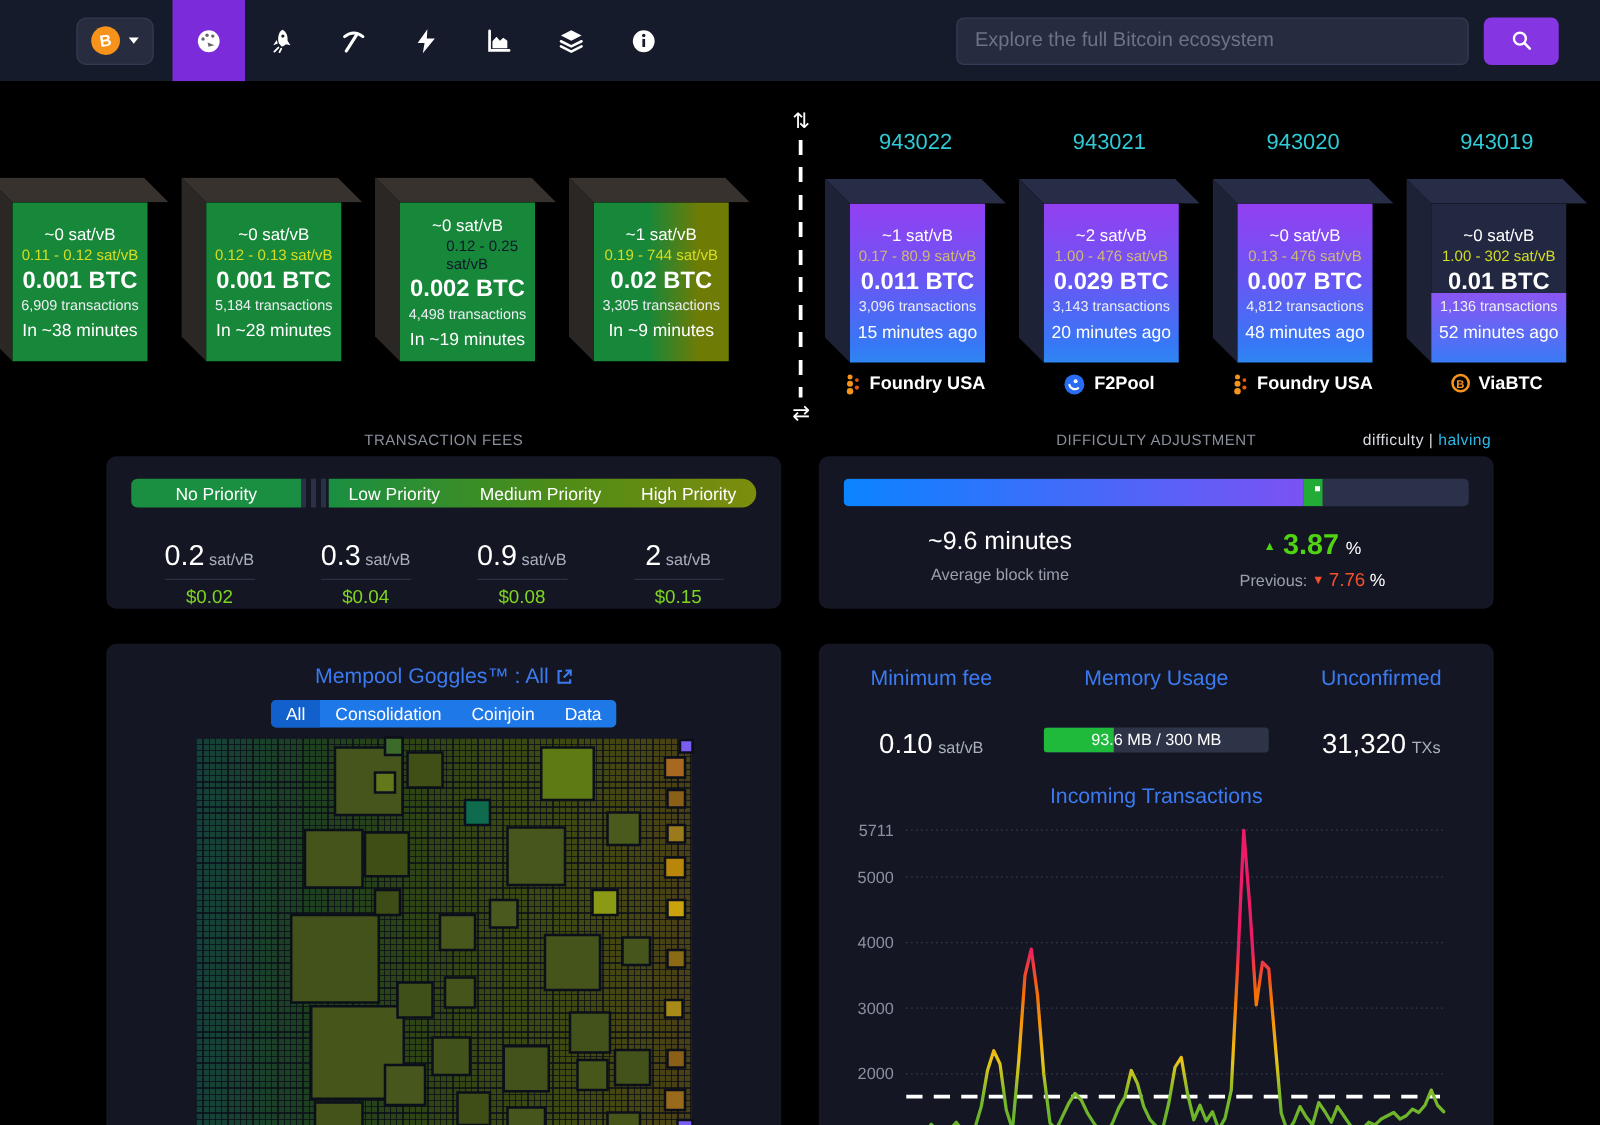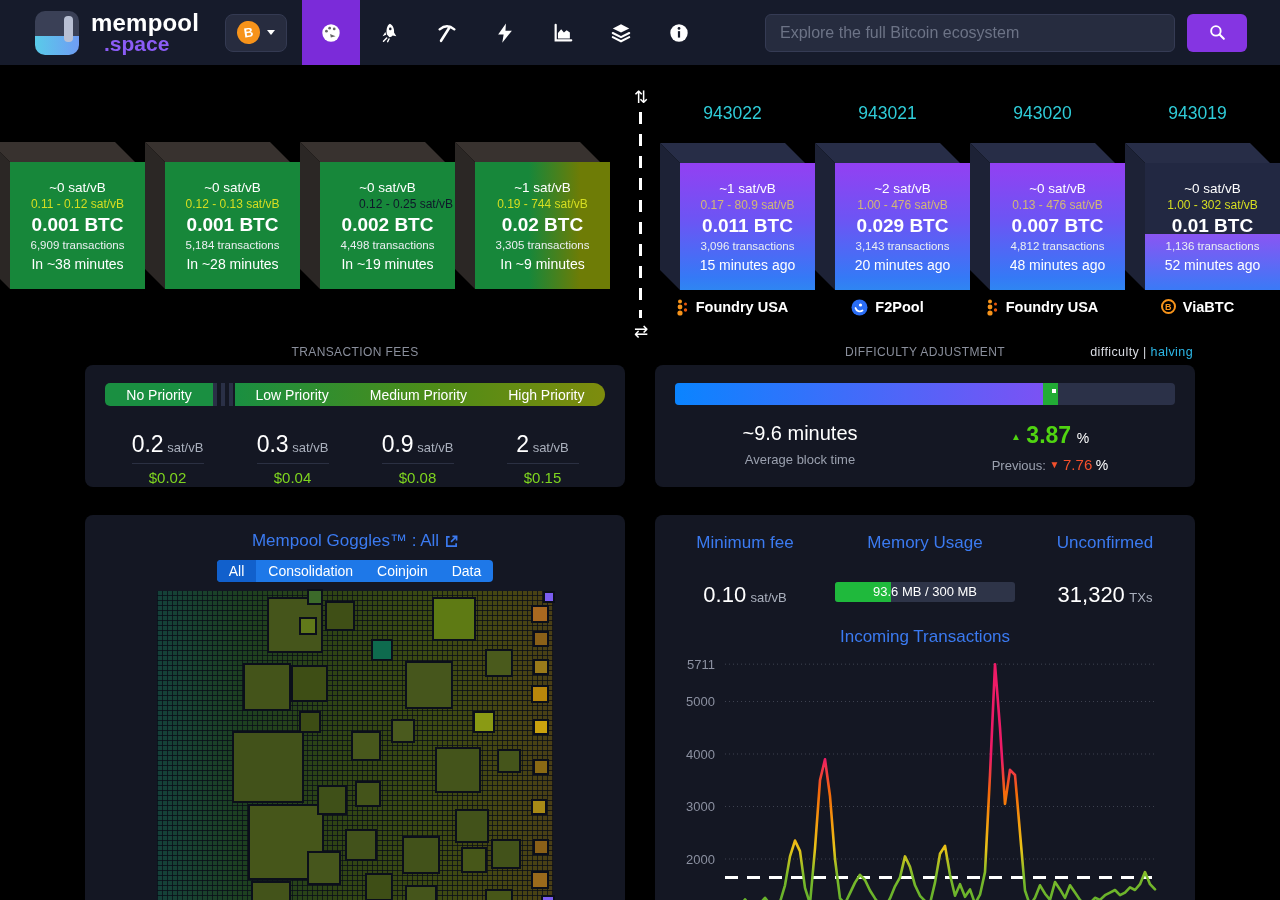--- a/index.html
+++ b/index.html
@@ -28,21 +28,21 @@
   .search-input::placeholder { color:#6c7386; }
   .search-btn { width:60px; height:38px; background:#8535e2; border:none; border-radius:6px; display:flex; align-items:center; justify-content:center; cursor:pointer; }
 
   
   .strip { position:relative; height:280px; background:#000; overflow:hidden; }
   .cube { position:absolute; width:145px; height:147px; top:77px; cursor:pointer; }
   .cube-top  { position:absolute; left:0; top:0; width:145px; height:20px; clip-path:polygon(0 0,125px 0,145px 20px,20px 20px); }
   .cube-side { position:absolute; left:0; top:0; width:20px; height:147px; clip-path:polygon(0 0,20px 20px,20px 147px,0 127px); }
   .mempool .cube-top { background:#38322f; } .mempool .cube-side { background:#2b2725; }
   .mined .cube-top { background:#272d47; } .mined .cube-side { background:#1d2236; }
-  .cube-face { position:absolute; left:20px; top:20px; width:135px; height:127px; display:flex; flex-direction:column; align-items:center; justify-content:center; gap:1px; }
+  .cube-face { position:absolute; left:20px; top:20px; width:108px; height:127px; display:flex; flex-direction:column; align-items:center; justify-content:center; gap:1px; }
   .face-green { background:#17873a; }
   .face-gradient { background:linear-gradient(90deg,#17873a 0%,#17873a 40%,#6e7c06 78%,#6e7c06 100%); }
   .face-mined { background:linear-gradient(180deg,#9340f2 0%,#6c55f4 45%,#3579f6 90%,#2f86f2 100%); }
   .face-partial { background:linear-gradient(180deg,#222842 0%,#222842 56%,#8a55f3 56%,#3a7af6 100%); }
   .b-median { font-size:13.5px; color:#fff; }
   .b-range  { font-size:12px; margin-top:1px; }
   .b-total  { font-size:19px; font-weight:bold; color:#fff; margin-top:2px; }
   .b-txs    { font-size:11.5px; color:#eceff2; margin-top:2px; }
   .b-eta    { font-size:14px; color:#fff; margin-top:4px; }
   .mined-wrap { position:absolute; top:38px; width:145px; text-align:center; }
@@ -60,21 +60,21 @@
   .row { display:flex; gap:30px; margin:0 85px; }
   .col { width:540px; }
   .sec-title { height:20px; text-align:center; font-size:12px; color:#8a8f9c; letter-spacing:.4px; position:relative; }
   .sec-links { position:absolute; right:2px; top:0; font-size:12.5px; color:#d8dbe2; }
   .sec-links .lnk-halving { color:#2db8e8; cursor:pointer; }
   .sec-links .lnk-diff { cursor:pointer; }
   .card { background:#141723; border-radius:8px; }
   .fees-card, .diff-card { height:122px; padding:18px 20px; }
 
   .prio-bar { display:flex; height:23px; }
-  .seg-no { width:108px; background:#1a8f41; border-radius:5px 0 0 5px; display:flex; align-items:center; justify-content:center; }
+  .seg-no { width:136px; background:#1a8f41; border-radius:5px 0 0 5px; display:flex; align-items:center; justify-content:center; }
   .seg-stripes { width:22px; background:repeating-linear-gradient(90deg,#2a3046 0 4px,#141723 4px 8px); }
   .seg-grad { flex:1; background:linear-gradient(90deg,#1a8f41,#4f8c17 55%,#7e8c0d); border-radius:0 12px 12px 0; display:flex; align-items:center; justify-content:space-around; }
   .prio-label { font-size:14px; color:#fff; }
   .fee-grid { display:flex; margin-top:25px; }
   .fee-colm { flex:1; text-align:center; }
   .fee-rate { font-size:23px; color:#fff; }
   .fee-unit { font-size:13px; color:#aab0bd; }
   .fee-div { width:72px; height:1px; background:#2b3042; margin:5px auto; }
   .fee-usd { font-size:15px; color:#7ed41f; }
 
@@ -116,32 +116,20 @@
   .mem-bar { position:relative; width:180px; height:20px; margin:0 auto; background:#2e3448; border-radius:3px; overflow:hidden; }
   .mem-fill { position:absolute; left:0; top:0; bottom:0; background:#1fb93c; }
   .mem-label { position:relative; font-size:13px; color:#fff; line-height:20px; }
   .incoming-title { text-align:center; font-size:17px; color:#3b7af0; margin-top:19px; cursor:pointer; }
   .chart-wrap { margin-top:2px; }
 </style>
 </head>
 <body>
 
 <header class="navbar">
-  <div class="brand">
-    <div class="logo">
-      <div class="logo-top">
-          <div class="logo-slot"></div>
-        </div>
-      <div class="logo-bottom"></div>
-    </div>
-    <div class="brand-text">
-      <span class="brand-name">mempool</span>
-      <span class="brand-tld">.space</span>
-    </div>
-  </div>
   <div class="currency">
     <span class="btc-circle">B</span>
     <span class="caret"></span>
   </div>
   <nav class="nav-items">
     <div class="nav-item active">
       <svg viewBox="0 0 24 24">
           <circle cx="12" cy="12" r="9.5" fill="#fff"></circle>
           <circle cx="7" cy="10" r="1.5" fill="rgba(0,0,0,.6)"></circle>
           <circle cx="10.5" cy="6.8" r="1.5" fill="rgba(0,0,0,.6)"></circle>

